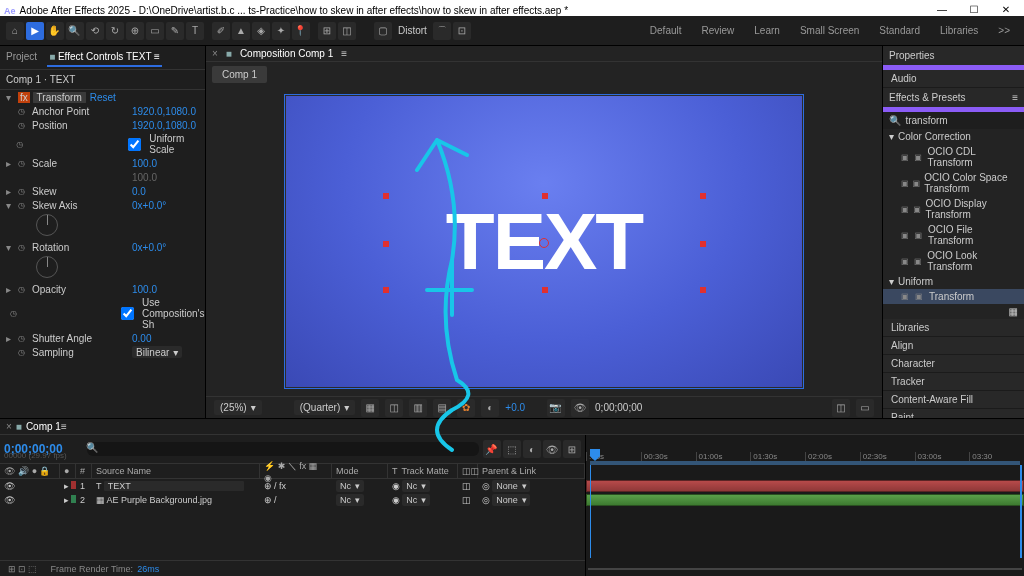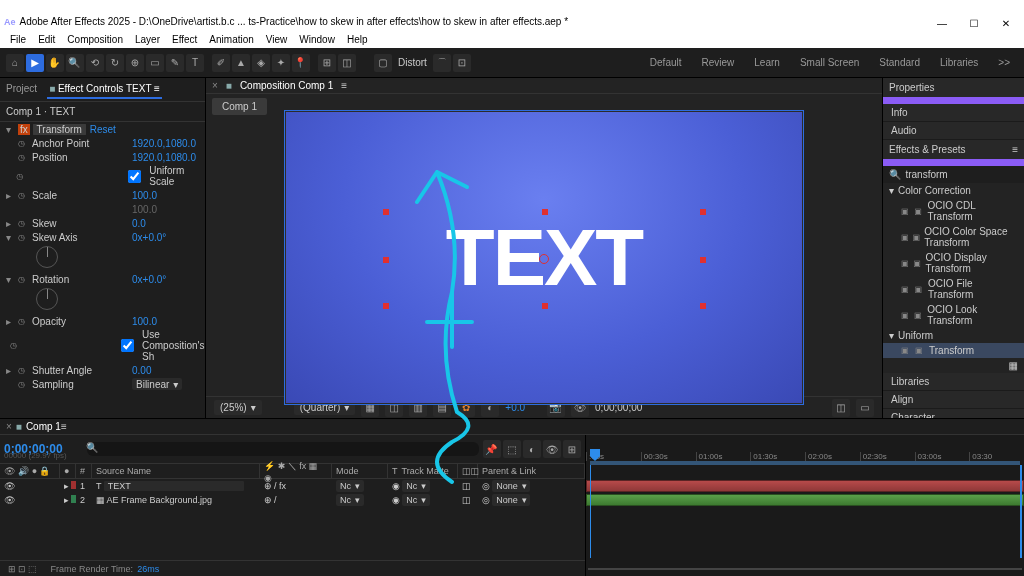--- a/index.html
+++ b/index.html
@@ -1,18 +1,18 @@
 <!DOCTYPE html>
 <html><head>
 <meta charset="utf-8">
 <style>
 * { margin: 0; padding: 0; box-sizing: border-box; font-family: 'Segoe UI', Tahoma, sans-serif; }
 body { background: #fff; width: 1024px; height: 576px; overflow: hidden; font-size: 10px; color: #ccc; }
 .app { display: flex; flex-direction: column; height: 100%; }
-.titlebar { display: flex; align-items: flex-start; background: #fff; color: #000; height: 16px; padding: 16px 4px; gap: 32px; }
+.titlebar { display: flex; align-items: flex-end; background: #fff; color: #000; height: 16px; padding: 0 4px; gap: 32px; }
 .titlebar-left { display: flex; align-items: center; gap: 4px; }
 .titlebar-right { margin-left: auto; display: flex; gap: 4px; }
 .win-btn { width: 28px; height: 14px; display: flex; align-items: center; justify-content: center; font-size: 10px; }
 .menubar { display: flex; gap: 4px; background: #fff; color: #000; padding: 2px 6px; font-size: 10px; height: 16px; }
 .menubar span { padding: 0 4px; }
 
 .toolbar { background: #1e1e1e; height: 30px; display: flex; align-items: center; padding: 0 6px; border-bottom: 1px solid #000; gap: 2px; }
 .tool-btn { width: 18px; height: 18px; background: #2a2a2a; border-radius: 2px; display: flex; align-items: center; justify-content: center; color: #aaa; font-size: 10px; }
 .tool-btn.active { background: #2d6cdf; color: #fff; }
 .tool-sep { width: 4px; }
@@ -42,21 +42,21 @@
 .comp-chip { background: #3a3a3a; padding: 3px 10px; border-radius: 2px; margin: 4px 0 4px 6px; display: inline-block; font-size: 10px; }
 .viewer-wrap { flex: 1; display: flex; align-items: center; justify-content: center; background: #232323; padding: 12px; min-height: 0; }
 .canvas { background: #2b2b2b; position: relative; width: 520px; height: 295px; border: 1px solid #2d6cdf; }
 .canvas-inner { position: absolute; inset: 1px; background: radial-gradient(ellipse at 50% 30%, #6a7ff0 0%, #4b5fd6 55%, #3a49b5 100%); display: flex; align-items: center; justify-content: center; }
 .big-text { color: #fff; font-weight: 800; font-size: 80px; letter-spacing: -2px; font-family: Arial, sans-serif; }
 .handle { position: absolute; width: 6px; height: 6px; background: #e03030; }
 .viewer-footer { height: 22px; display: flex; align-items: center; gap: 6px; padding: 0 8px; font-size: 10px; color: #ccc; border-top: 1px solid #333; }
 .vf-chip { background: #2a2a2a; padding: 2px 6px; border-radius: 2px; display: flex; align-items: center; gap: 4px; }
 
 .rightpanel { width: 142px; background: #232323; border-left: 1px solid #000; display: flex; flex-direction: column; font-size: 10px; }
-.rp-head { padding: 4px 6px; border-bottom: 7px solid #8b5cf6; background: #282828; }
+.rp-head { padding: 4px 6px; border-bottom: 5px solid #8b5cf6; background: #282828; }
 .rp-sub { padding: 3px 8px; border-bottom: 1px solid #1b1b1b; background: #282828; }
 .rp-search { display: flex; align-items: center; padding: 3px 6px; background: #1e1e1e; gap: 4px; }
 .rp-search input { flex: 1; background: transparent; border: none; color: #ccc; font-size: 10px; outline: none; }
 .rp-item { padding: 2px 8px 2px 18px; display: flex; align-items: center; gap: 4px; }
 .rp-item.sel { background: #3a4860; }
 .rp-item .ico { width: 10px; color: #888; font-size: 8px; }
 
 .timeline { height: 158px; background: #1e1e1e; border-top: 1px solid #000; display: flex; flex-direction: column; }
 .tl-tabs { display: flex; padding: 2px 6px; font-size: 10px; border-bottom: 1px solid #333; }
 .tl-body { flex: 1; display: flex; min-height: 0; }
@@ -97,31 +97,20 @@
       <span style="color:#9999ff;font-weight:bold;font-size:9px">Ae</span>
       <span>Adobe After Effects 2025 - D:\OneDrive\artist.b.c ... ts-Practice\how to skew in after effects\how to skew in after effects.aep *</span>
     </div>
     <div class="titlebar-right">
       <div class="win-btn">—</div>
       <div class="win-btn">☐</div>
       <div class="win-btn">✕</div>
     </div>
   </div>
 
-  <div class="menubar">
-    <span>File</span>
-    <span>Edit</span>
-    <span>Composition</span>
-    <span>Layer</span>
-    <span>Effect</span>
-    <span>Animation</span>
-    <span>View</span>
-    <span>Window</span>
-    <span>Help</span>
-  </div>
 
   <div class="toolbar">
     <div class="tool-btn">⌂</div>
     <div class="tool-btn active">▶</div>
     <div class="tool-btn">✋</div>
     <div class="tool-btn">🔍</div>
     <div class="tool-btn">⟲</div>
     <div class="tool-btn">↻</div>
     <div class="tool-btn">⊕</div>
     <div class="tool-btn">▭</div>
@@ -294,21 +283,20 @@
 
       <div class="annotation" style="left:196px;top:74px">
         <svg width="90" height="340">
             <path d="M 50 330 Q 20 310 50 290 Q 80 275 55 260 M 55 260 Q 35 200 50 140 M 25 170 L 70 170 M 50 195 L 50 140 M 50 140 Q 60 80 35 20 M 35 20 L 15 50 M 35 20 L 65 35" stroke="#18c6e8" stroke-width="4" fill="none" stroke-linecap="round"></path>
           </svg>
       </div>
     </div>
 
     <div class="rightpanel">
       <div class="rp-head">Properties</div>
-      <div class="rp-sub">Info</div>
       <div class="rp-sub">Audio</div>
       <div class="rp-head"><span>Effects &amp; Presets</span><span style="float:right">≡</span></div>
       <div class="rp-search">
         <span>🔍</span>
         <input value="transform" style="">
 
       </div>
       <div class="rp-item" style="padding-left:6px">
           <span>▾</span>
           <span>Color Correction</span>
@@ -402,21 +390,21 @@
           <div class="c" style="width:72px">⊕   / fx</div>
           <div class="c" style="width:56px"><span class="select-widget"><span>Nc</span> ▾</span></div>
           <div class="c" style="width:70px">◉ <span class="select-widget"><span>Nc</span> ▾</span></div>
           <div class="c" style="width:20px">◫</div>
           <div class="c" style="flex:1">◎ <span class="select-widget"><span>None</span> ▾</span></div>
         </div>
         <div class="tl-layer">
           <div class="c" style="width:60px">👁</div>
           <div class="c" style="width:16px"><span>▸</span> <span style="background:#308050;width:8px;height:8px;display:inline-block"></span></div>
           <div class="c" style="width:16px">2</div>
-          <div class="c" style="width:168px"><span>▦</span> <span>AE Frame Background.jpg</span></div>
+          <div class="c" style="width:168px"><span>▦</span> <span>AE Purple Background.jpg</span></div>
           <div class="c" style="width:72px">⊕   /</div>
           <div class="c" style="width:56px"><span class="select-widget"><span>Nc</span> ▾</span></div>
           <div class="c" style="width:70px">◉ <span class="select-widget"><span>Nc</span> ▾</span></div>
           <div class="c" style="width:20px">◫</div>
           <div class="c" style="flex:1">◎ <span class="select-widget"><span>None</span> ▾</span></div>
         </div>
         <div style="flex:1"></div>
         <div class="tl-footer">
           <span>⊞ ⊡ ⬚</span>
           <span style="margin-left:10px">Frame Render Time:</span>

